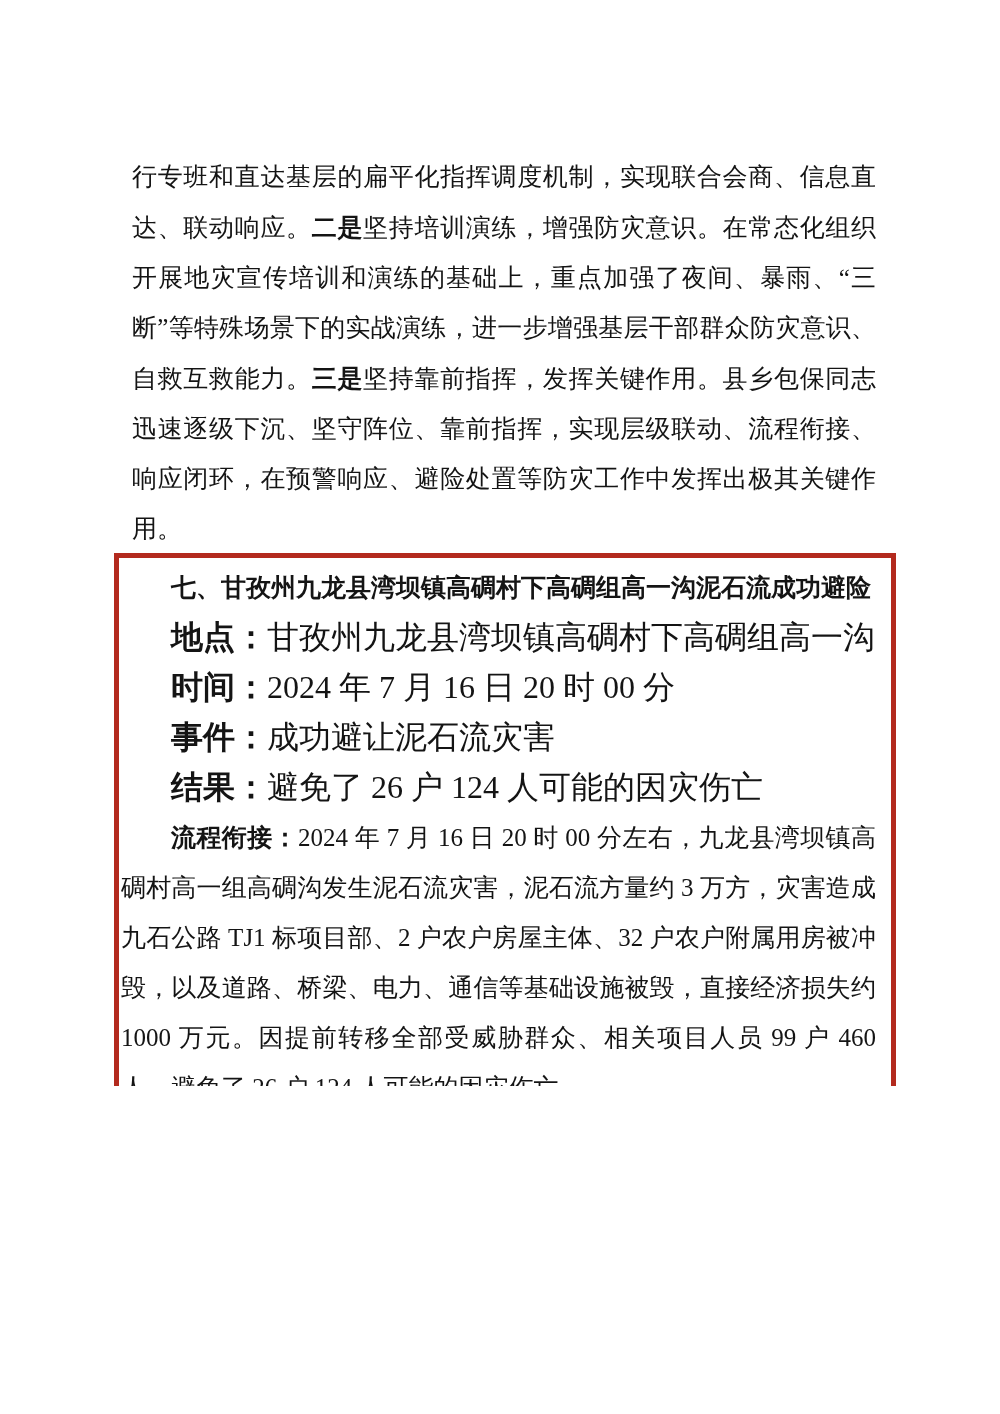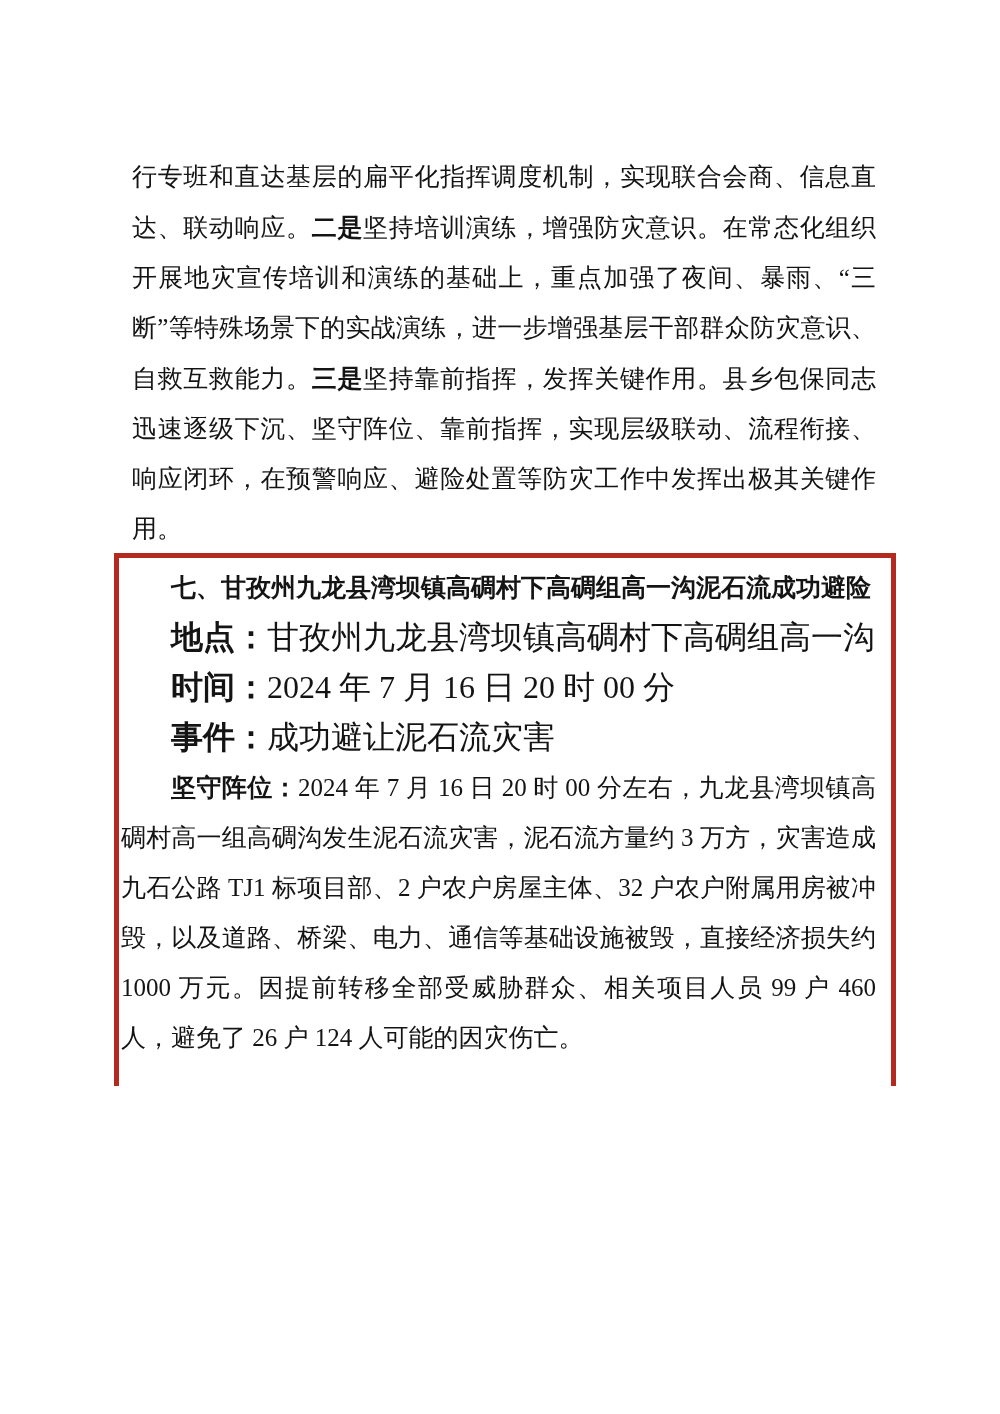--- a/index.html
+++ b/index.html
@@ -70,21 +70,22 @@
   <div class="redbox" style="border-color: rgb(179, 42, 30);">
 
     <h2 class="heading hei">七、甘孜州九龙县湾坝镇高碉村下高碉组高一沟泥石流成功避险</h2>
 
     <p class="info"><span class="hei">地点：</span><span>甘孜州九龙县湾坝镇高碉村下高碉组高一沟</span></p>
 
     <p class="info"><span class="hei">时间：</span><span>2024 年 7 月 16 日 20 时 00 分</span></p>
 
     <p class="info"><span class="hei">事件：</span><span>成功避让泥石流灾害</span></p>
 
+    <p class="info"><span class="hei">结果：</span><span>避免了 26 户 124 人可能的因灾伤亡</span></p>
 
-    <p class="para indented"><span class="hei">坚守阵位：</span><span>2024 年 7 月 16 日 20 时 00 分左右，九龙县湾坝镇高碉村高一组高碉沟发生泥石流灾害，泥石流方量约 3 万方，灾害造成九石公路 TJ1 标项目部、2 户农户房屋主体、32 户农户附属用房被冲毁，以及道路、桥梁、电力、通信等基础设施被毁，直接经济损失约 1000 万元。因提前转移全部受威胁群众、相关项目人员 99 户 460 人，避免了 26 户 124 人可能的因灾伤亡。</span></p>
+    <p class="para indented"><span class="hei">流程衔接：</span><span>2024 年 7 月 16 日 20 时 00 分左右，九龙县湾坝镇高碉村高一组高碉沟发生泥石流灾害，泥石流方量约 3 万方，灾害造成九石公路 TJ1 标项目部、2 户农户房屋主体、32 户农户附属用房被冲毁，以及道路、桥梁、电力、通信等基础设施被毁，直接经济损失约 1000 万元。因提前转移全部受威胁群众、相关项目人员 99 户 460 人，避免了 26 户 124 人可能的因灾伤亡。</span></p>
 
 
   </div>
 
   <div class="footer">— 13 —</div>
 
 </div>
 
 </body></html>

